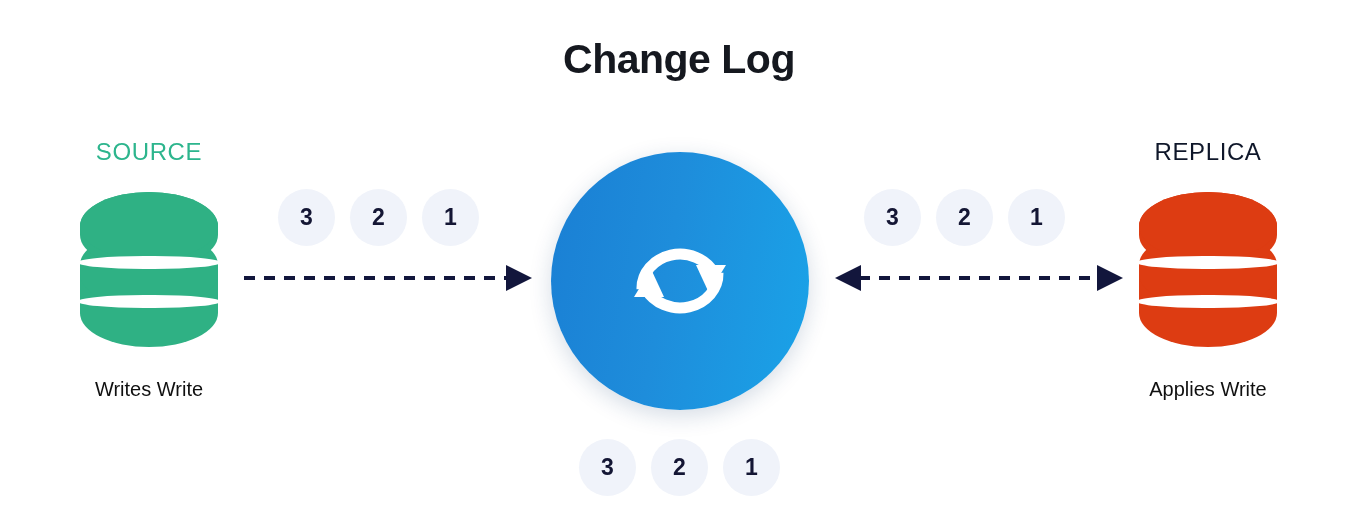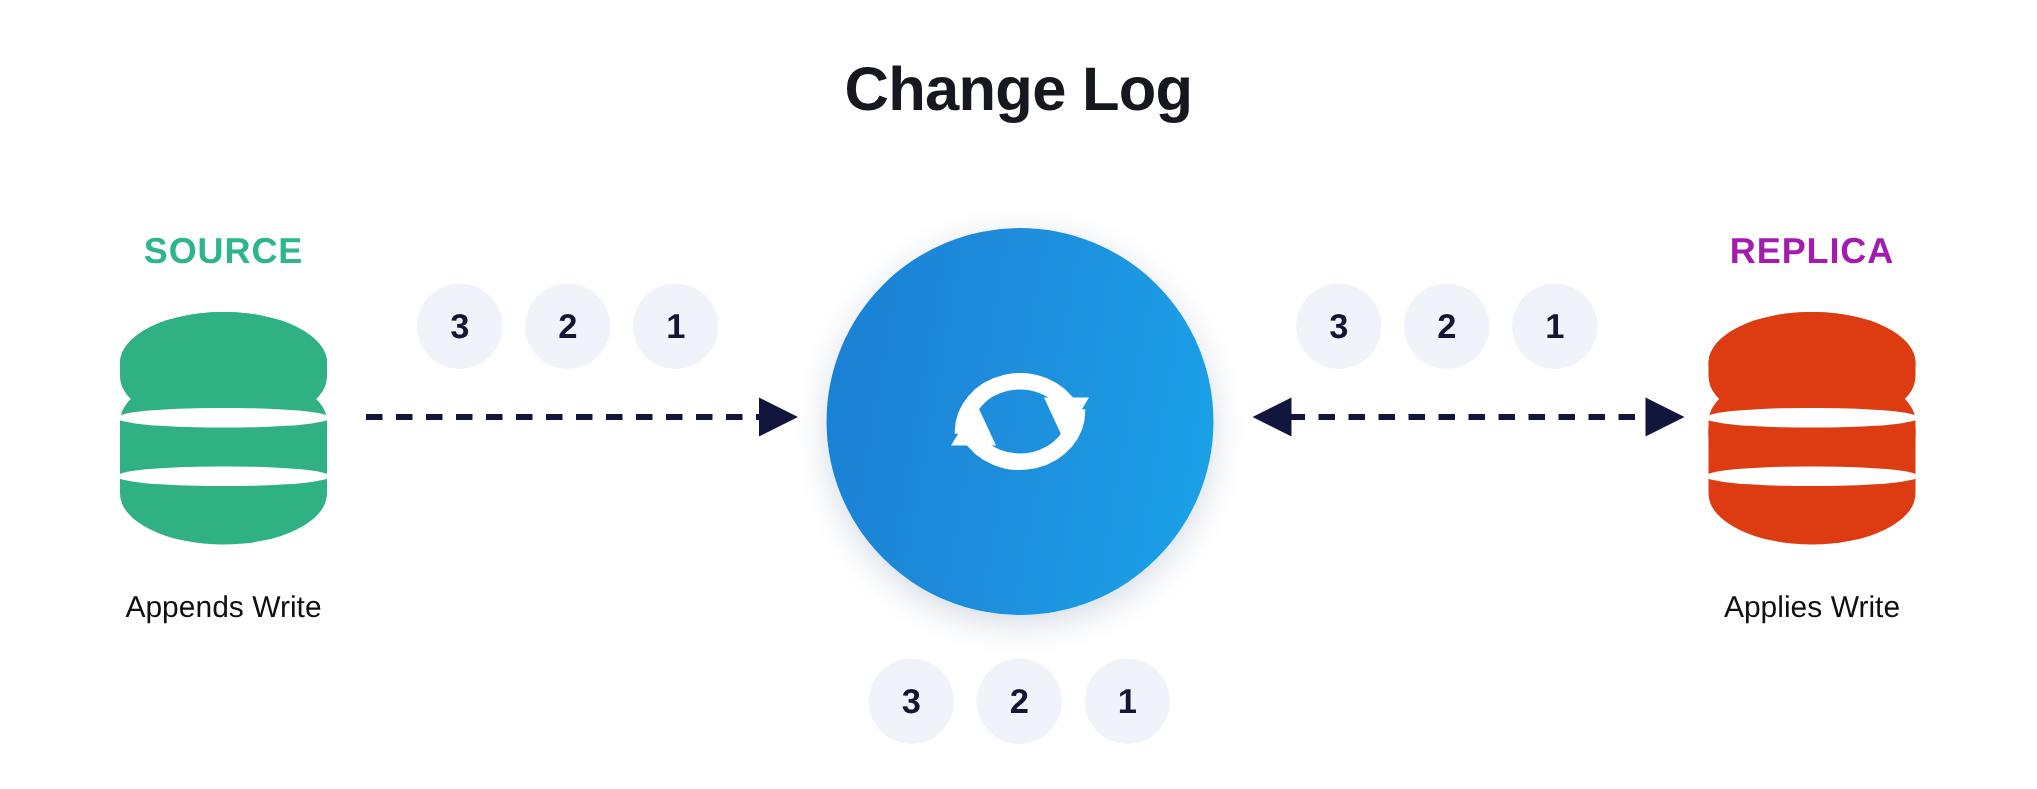--- a/index.html
+++ b/index.html
@@ -37,27 +37,27 @@
   .node {
     position: absolute;
     width: 280px;
     text-align: center;
   }
   .node-source { left: 9px;  top: 140px; }
   .node-replica{ left: 1068px; top: 140px; }
 
   .node-label {
     font-size: 24px;
-    font-weight: bold;
+    font-weight: normal;
     letter-spacing: 0.6px;
     line-height: 1;
-    margin: 16px 0 28px 0;
+    margin: 0 0 28px 0;
   }
   .node-label.src  { color: #2DB58D; }
-  .node-label.rep  { color: #a21caf; }
+  .node-label.rep  { color: #0f172a; }
 
   
   .db {
     position: relative;
     width: 138px;
     height: 158px;
     margin: 0 auto;
   }
   .db .disc {
     position: absolute;
@@ -174,21 +174,21 @@
   <div class="node node-source">
     <div class="node-label src">SOURCE</div>
     <div class="db db-source">
       <div class="disc disc-bottom"></div>
       <div class="disc disc-middle"></div>
       <div class="disc disc-top"></div>
       <div class="cap"></div>
       <div class="gap gap-1"></div>
       <div class="gap gap-2"></div>
     </div>
-    <div class="node-caption">Appends Write</div>
+    <div class="node-caption">Writes Write</div>
   </div>
 
   <div class="node node-replica">
     <div class="node-label rep">REPLICA</div>
     <div class="db db-replica">
       <div class="disc disc-bottom"></div>
       <div class="disc disc-middle"></div>
       <div class="disc disc-top"></div>
       <div class="cap"></div>
       <div class="gap gap-1"></div>

